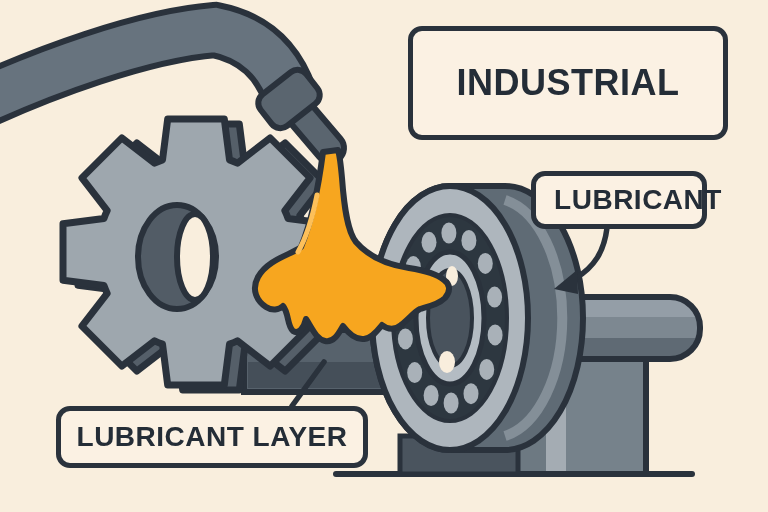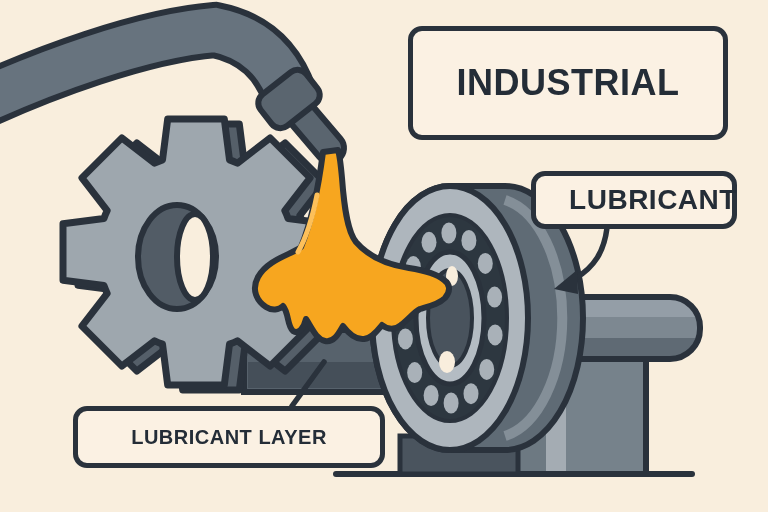--- a/index.html
+++ b/index.html
@@ -10,22 +10,22 @@
   }
   .stage svg{position:absolute;left:0;top:0;}
   .callout{
     position:absolute;box-sizing:border-box;
     background:#fbf1e3;border:5px solid #2a323c;border-radius:14px;
     display:flex;flex-direction:column;align-items:center;justify-content:center;
     color:#242d37;font-weight:bold;text-align:left;
     letter-spacing:0.5px;line-height:1.1;
   }
   .callout--im{left:408px;top:26px;width:320px;height:114px;font-size:36px;}
-  .callout--lub{left:531px;top:171px;width:206px;height:58px;font-size:28px;padding-left:38px;}
-  .callout--layer{left:56px;top:406px;width:312px;height:62px;font-size:20px;margin-left:17px;}
+  .callout--lub{left:531px;top:171px;width:176px;height:58px;font-size:28px;padding-left:38px;}
+  .callout--layer{left:56px;top:406px;width:312px;height:62px;font-size:28px;}
 </style>
 </head>
 <body>
 
 <div class="stage">
 
   <svg width="768" height="512" viewBox="0 0 768 512">
     <defs>
       <linearGradient id="armGrad" x1="0" y1="0" x2="0" y2="1">
         <stop offset="0" stop-color="#949ea7"></stop>

